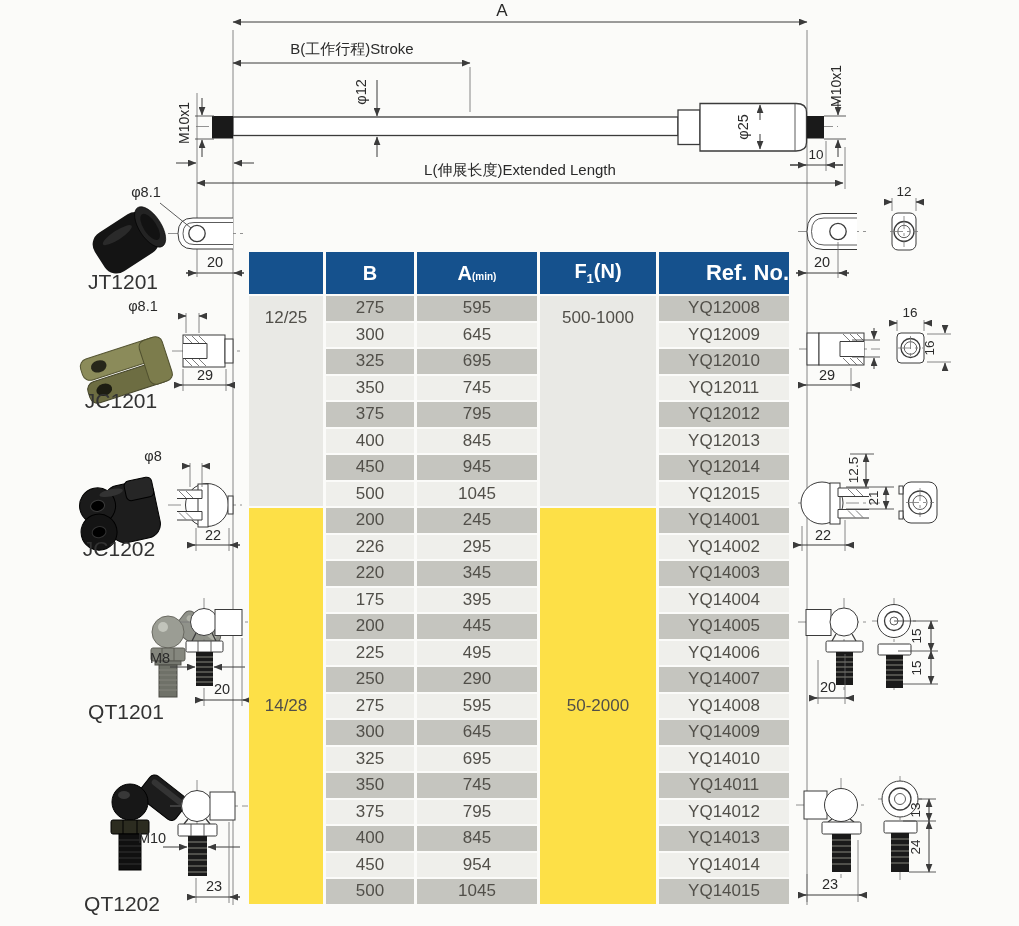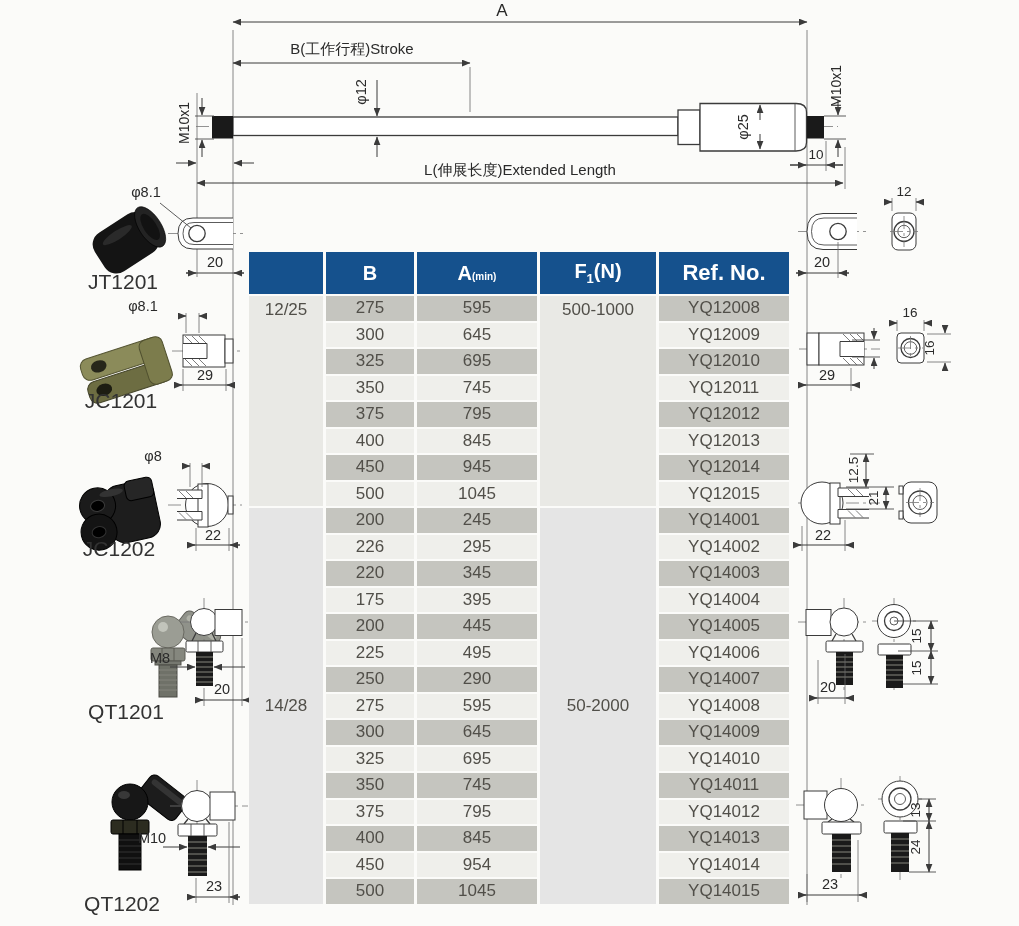--- a/index.html
+++ b/index.html
@@ -23,28 +23,28 @@
   .sm   { font-size:13.5px; }
   .lbl  { font-size:21px; fill:#323232; }
 
   
   table.spec { position:absolute; left:246px; top:250px; border-collapse:separate;
                border-spacing:3px 2px; table-layout:fixed; }
   table.spec th { background:#15518d; color:#fff; height:42px; text-align:center;
                   font-weight:bold; font-size:20px; padding:0; }
   table.spec th .hsub { font-size:10px; font-weight:bold; }
   table.spec th sub { font-size:13px; }
-  table.spec th.refh { font-size:22px; }
+  table.spec th.refh { font-size:22px;text-align:right; }
   td.cell { height:24.5px; padding:0; text-align:center; font-size:17px;
             color:#514f49; vertical-align:middle; }
   td.dark  { background:#c5c5bf; }
   td.light { background:#efefeb; }
   td.band-0 { background:#e9e9e5; }
-  td.band-1 { background:#e5e5e5;margin-left:36px; }
-  td.top-anchor { vertical-align:top; padding-top:4px; }
+  td.band-1 { background:#fde047;margin-left:36px; }
+  td.top-anchor { vertical-align:top; padding-top:12px; }
 </style>
 </head>
 <body>
 
 <div class="page">
 
 <svg class="art" width="1019" height="926" viewBox="0 0 1019 926">
   <defs>
     <marker id="ah" viewBox="0 0 10 8" refX="9.5" refY="4" markerWidth="9" markerHeight="7" orient="auto-start-reverse">
       <path d="M0,0 L10,4 L0,8 Z" fill="#3b3b3b"></path>

